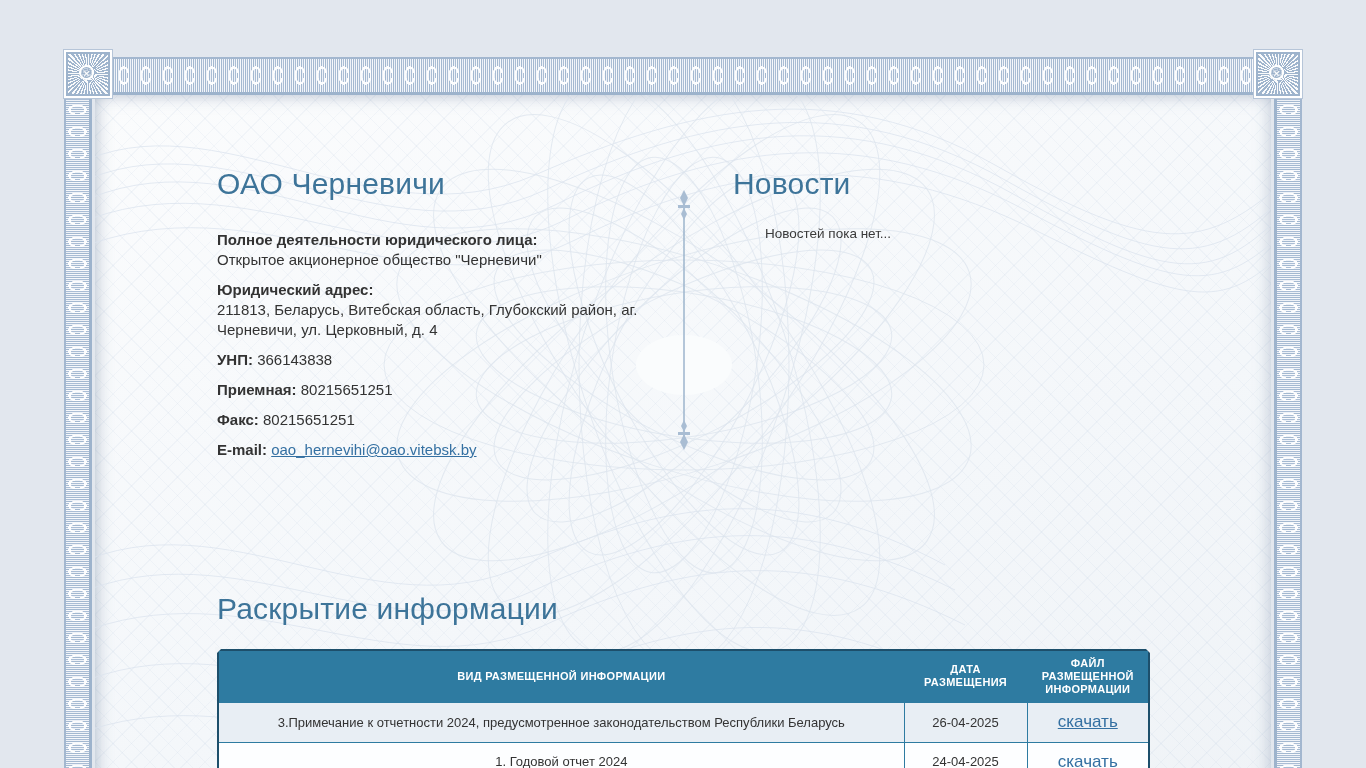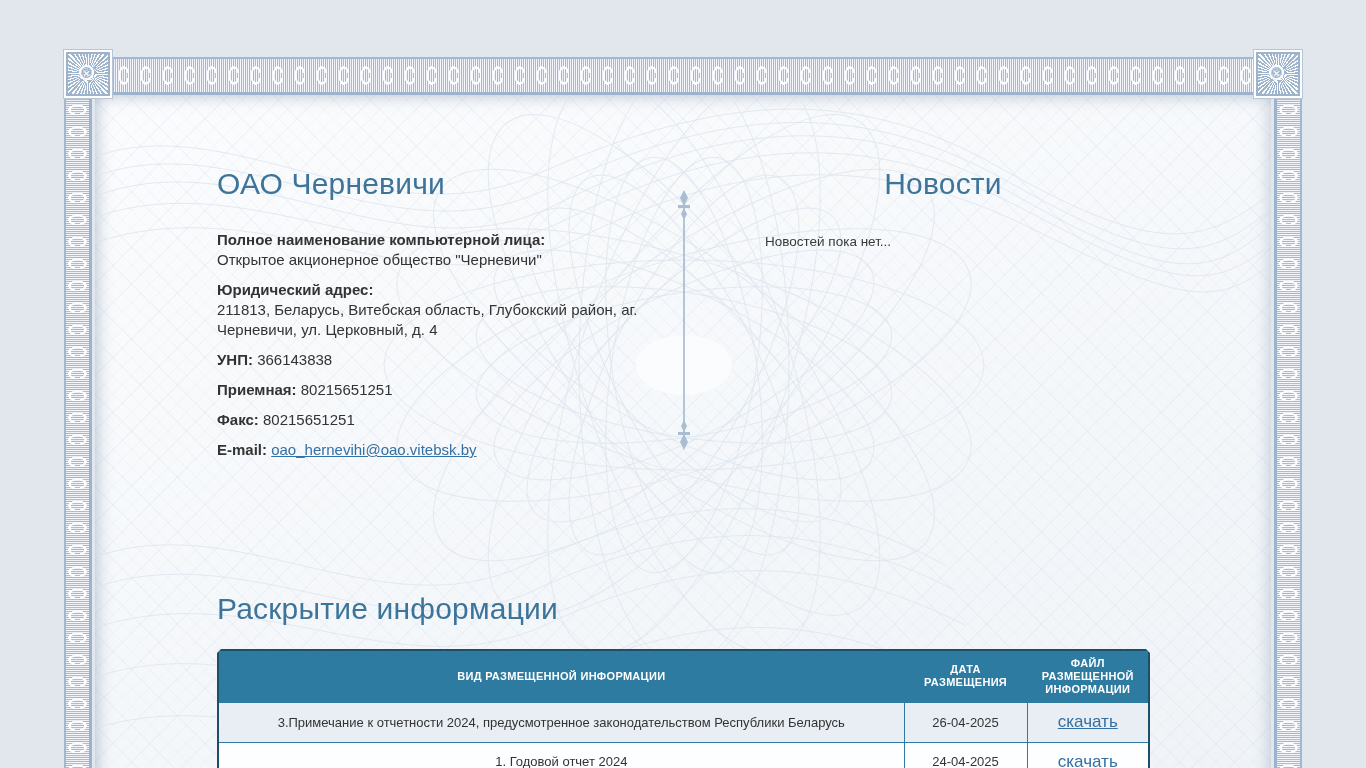--- a/index.html
+++ b/index.html
@@ -70,21 +70,21 @@
       inset -14px 0 16px -12px rgba(110,130,160,0.35),
       inset 0 14px 16px -12px rgba(110,130,160,0.35);
   }
   .deco-svg{position:absolute;left:0;top:0;z-index:0;pointer-events:none;}
 
   
   .col-left{position:absolute;left:122px;top:73px;width:425px;z-index:2;}
   .col-right{position:absolute;left:638px;top:73px;width:420px;z-index:2;}
   h1,h2{font-weight:400;color:var(--accent);font-size:30px;line-height:32px;letter-spacing:0.2px;}
   .col-left h1{margin-bottom:30px;}
-  .col-right h2{margin-bottom:34px;text-align:center;}
+  .col-right h2{margin-bottom:26px;}
   .field{font-size:15px;line-height:20px;margin-bottom:10px;color:var(--text);}
   .field b{font-weight:700;}
   .field .flabel{display:block;font-weight:700;}
   .email-link,.download-link{color:var(--link);text-decoration:underline;cursor:pointer;}
   .description{
     font-size:14px;line-height:20px;text-align:justify;margin-top:18px;color:var(--text);
   }
   .news-empty{font-size:13.5px;color:#3a3a3a;margin-left:32px;}
 
   
@@ -184,21 +184,21 @@
             <rect x="583" y="337" width="12" height="3"></rect>
             <polygon points="589,337 592,331 589,325 586,331"></polygon>
           </g>
         </g>
       </svg>
 
       <div class="col-left">
         <h1>ОАО Черневичи</h1>
 
         <div class="field">
-          <span class="flabel">Полное наименование компьютерной лица:</span>
+          <span class="flabel">Полное деятельности юридического лица:</span>
           <span>Открытое акционерное общество "Черневичи"</span>
         </div>
 
         <div class="field">
           <span class="flabel">Юридический адрес:</span>
           <span>211813, Беларусь, Витебская область, Глубокский район, аг. Черневичи, ул. Церковный, д. 4</span>
         </div>
 
         <div class="field">
           <b>УНП:</b>

